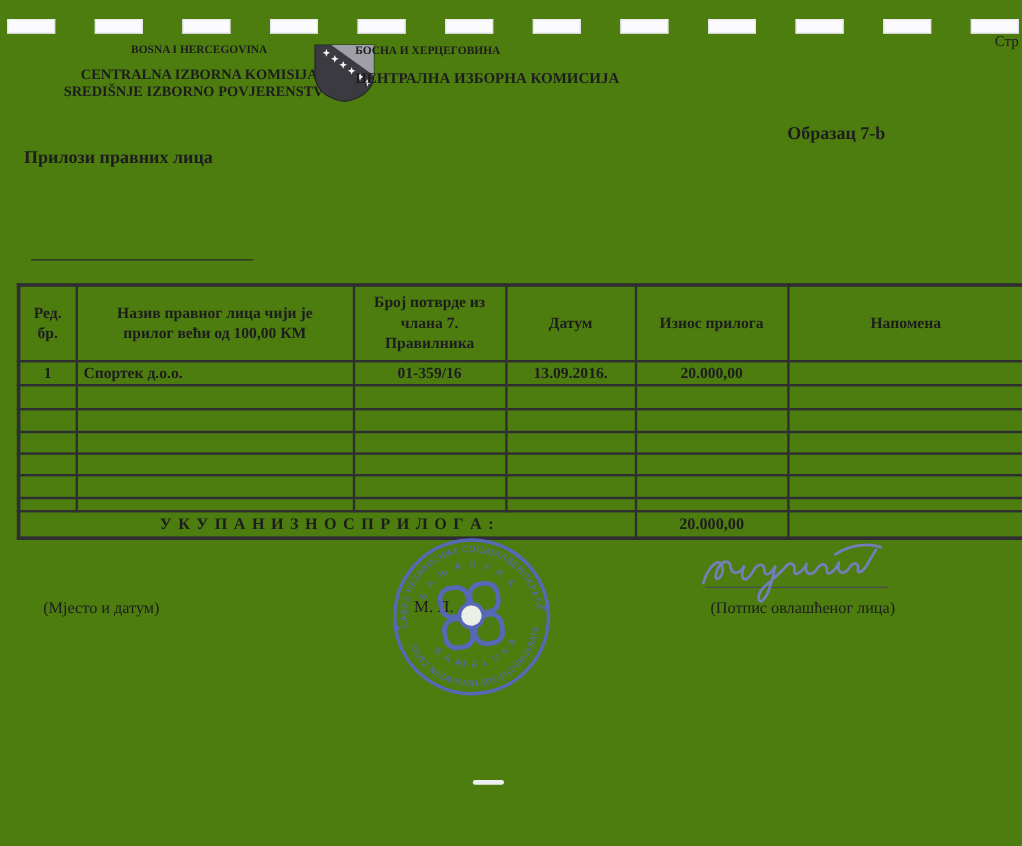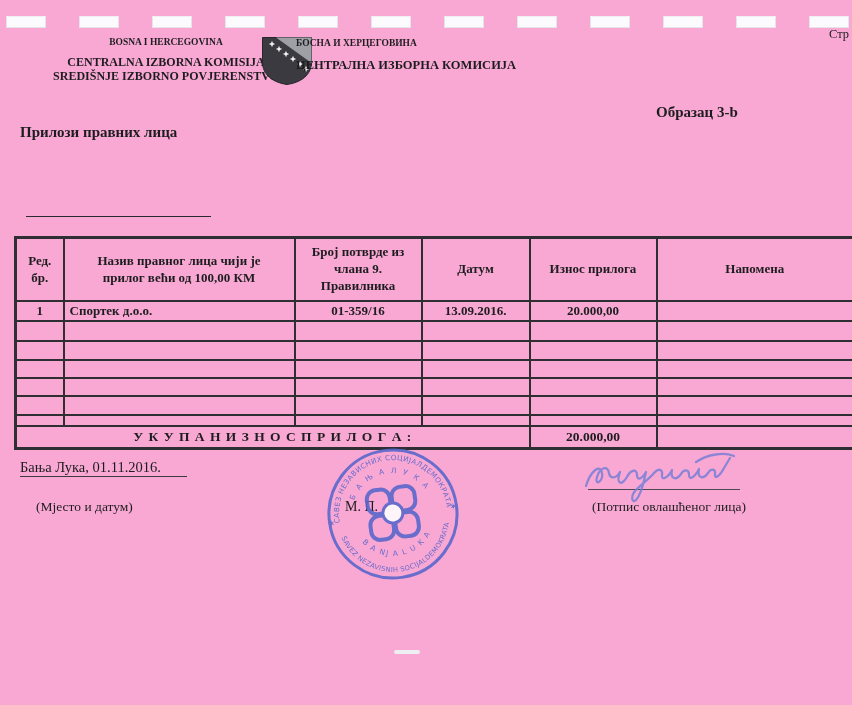--- a/index.html
+++ b/index.html
@@ -1,18 +1,18 @@
 <!DOCTYPE html>
 <html><head>
 <meta charset="utf-8">
 <style>
   html,body { margin:0; padding:0; background:#ffffff; }
   .page {
     position:relative; width:852px; height:705px; overflow:hidden;
-    background:#f9a8d4; color:#1d1d1f;
+    background:#4d7c0f; color:#1d1d1f;
     font-family:"Liberation Serif","DejaVu Serif",serif;
     text-decoration:underline;
   }
   
   .scan-row { position:absolute; top:16px; left:6px; display:flex; gap:33px; }
   .scan-mark { flex:none; width:38px; height:10px; border:1px solid #e4e4ea; border-top-color:#efeff4; background:#fbfbfd; }
   .page-label { position:absolute; top:27px; left:829px; font-size:12.5px; }
 
   
   .lh-latin { position:absolute; top:37px; left:38px; width:256px; text-align:center; font-weight:bold; }
@@ -95,21 +95,21 @@
       <path transform="translate(39,28)" d="M0,-3.2 L0.9,-0.9 3.2,0 0.9,0.9 0,3.2 -0.9,0.9 -3.2,0 -0.9,-0.9 Z"></path>
       <path transform="translate(45,33)" d="M0,-3.2 L0.9,-0.9 3.2,0 0.9,0.9 0,3.2 -0.9,0.9 -3.2,0 -0.9,-0.9 Z"></path>
     </g>
   </svg>
 
   <div class="lh-cyr">
     <div class="s">БОСНА И ХЕРЦЕГОВИНА</div>
     <div class="b">ЦЕНТРАЛНА ИЗБОРНА КОМИСИЈА</div>
   </div>
 
-  <div class="form-code">Образац 3-b</div>
+  <div class="form-code">Образац 7-b</div>
   <div class="form-title">Прилози правних лица</div>
 
 
   <div class="threshold-line">
     <span class="blank"></span>
   </div>
 
   <div class="table-wrap">
     <table>
       <colgroup>
@@ -120,21 +120,21 @@
           <col style="width:127px">
           <col>
       </colgroup>
       <thead>
         <tr>
           <th>Ред.
 бр.</th>
           <th>Назив правног лица  чији је
 прилог већи од 100,00 КМ</th>
           <th>Број потврде из
-члана 9.
+члана 7.
 Правилника</th>
           <th>Датум</th>
           <th>Износ прилога</th>
           <th class="no-right">Напомена</th>
         </tr>
       </thead>
       <tbody>
           <tr style="height: 20px;">
             <td>1</td>
             <td class="name">Спортек д.о.о.</td>
@@ -193,23 +193,20 @@
           </tr>
           <tr style="height: 22px;">
             <td class="total-label" colspan="4">У К У П А Н   И З Н О С  П Р И Л О Г А :</td>
             <td class="total-amount">20.000,00</td>
             <td class="no-right"></td>
           </tr>
         </tbody>
     </table>
   </div>
 
-  <div class="place-date">
-    <span>Бања Лука, 01.11.2016.</span>
-  </div>
   <div class="place-caption">(Мјесто и датум)</div>
 
   <div class="mp-mark">М. П.</div>
 
   <svg class="stamp" viewBox="0 0 144 144">
     <defs>
       <path id="ot" d="M 18 72 A 54 54 0 0 1 126 72"></path>
       <path id="ob" d="M 16 74 A 56 56 0 0 0 128 74"></path>
       <path id="it" d="M 31 72 A 41 41 0 0 1 113 72"></path>
       <path id="ib" d="M 30 72 A 42 42 0 0 0 114 72"></path>

